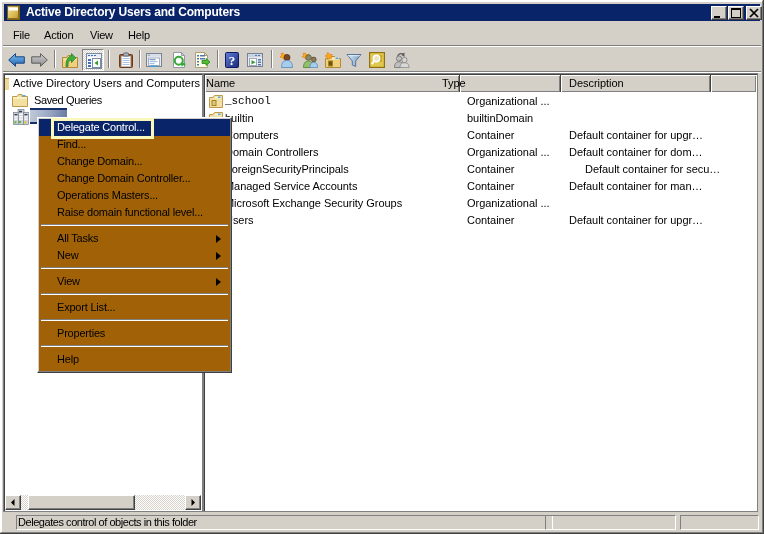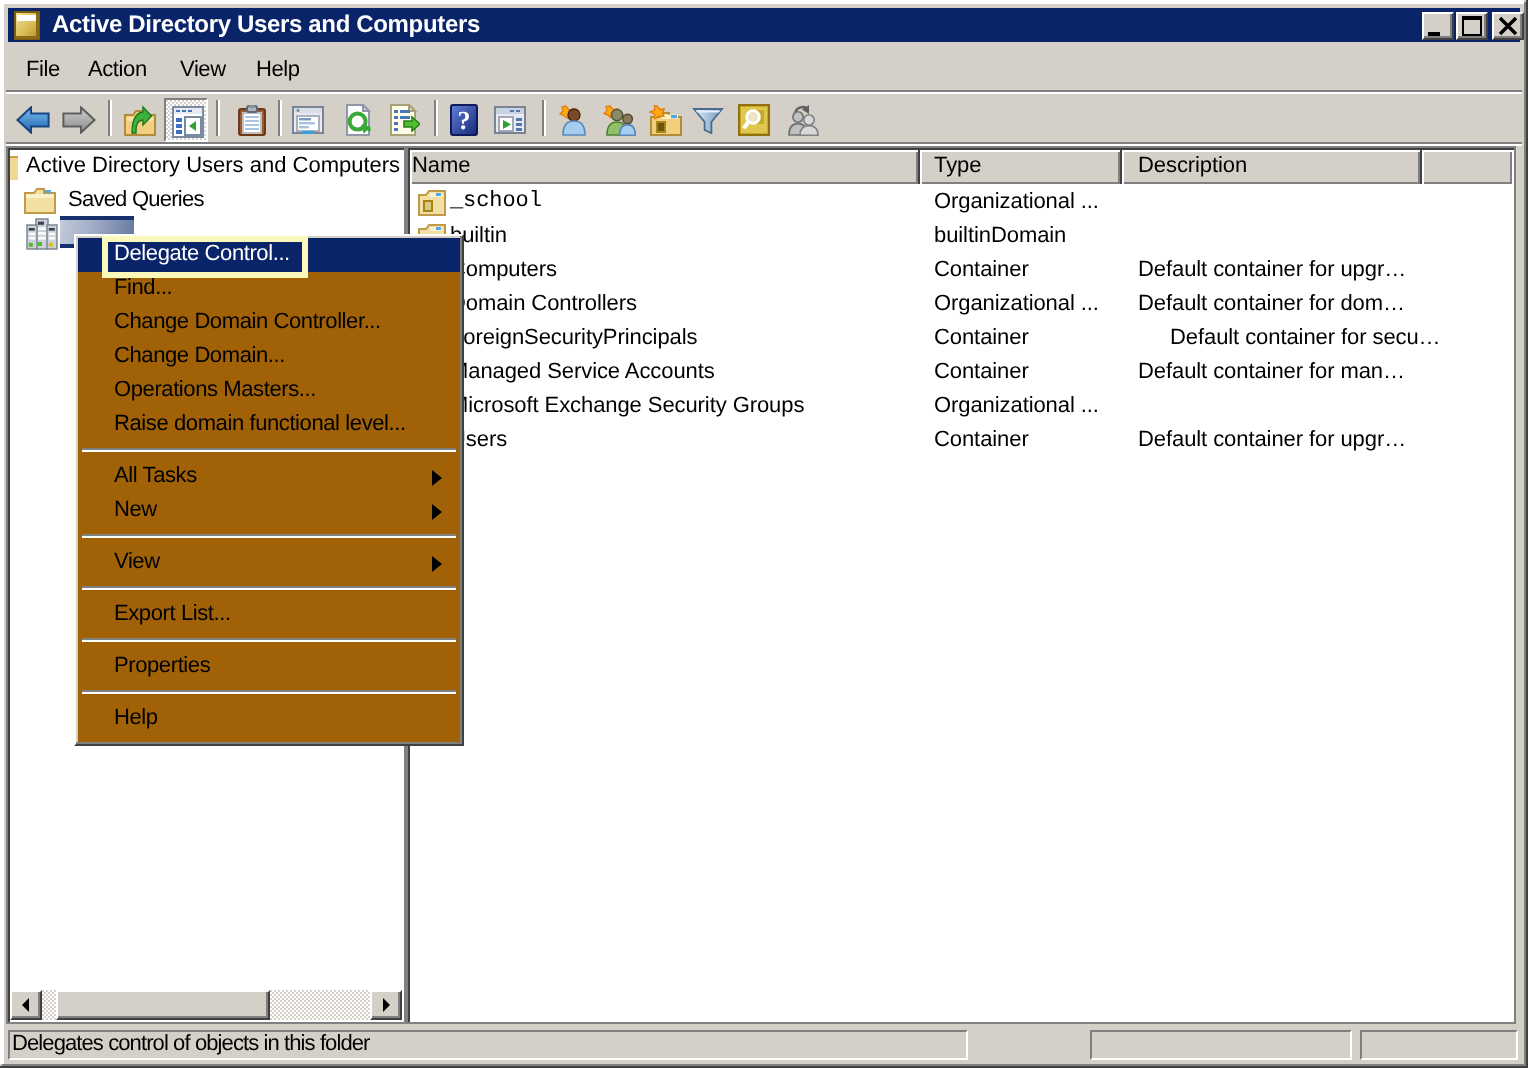--- a/index.html
+++ b/index.html
@@ -318,25 +318,25 @@
 </div>
 
 <div class="abs" id="leftpane"></div>
 <div class="abs" id="rightpane"></div>
 
 <div class="abs hcell" style="left:205px; width:255px;"></div>
 <div class="abs hcell" style="left:460px; width:101px;"></div>
 <div class="abs hcell" style="left:561px; width:150px;"></div>
 <div class="abs hcell" style="left:711px; width:45px; border-right:none;"></div>
 <div class="abs lst" style="left:206px; top:75px; height:17px; line-height:17px;">Name</div>
-<div class="abs lst" style="left:467px; top:75px; height:17px; line-height:17px;">Type</div>
+<div class="abs lst" style="left:442px; top:75px; height:17px; line-height:17px;">Type</div>
 <div class="abs lst" style="left:569px; top:75px; height:17px; line-height:17px;">Description</div>
 
 <div class="abs" id="statusbar"></div>
-<div class="abs spane" style="left:4px; width:480px; letter-spacing:-0.45px; white-space:nowrap;">Delegates control of objects in this folder</div>
+<div class="abs spane" style="left:16px; width:537px; letter-spacing:-0.45px; white-space:nowrap;">Delegates control of objects in this folder</div>
 <div class="abs spane" style="left:545px; width:131px;"></div>
 <div class="abs spane" style="left:680px; width:79px;"></div>
 
 <div class="abs" id="hscroll"></div>
 <div class="abs sbtn" style="left:5px; top:495px;"><svg width="14" height="13">
       <path d="M8.5 3 L8.5 10 L5 6.5 Z" fill="#000"></path>
     </svg></div>
 <div class="abs sbtn" style="left:185px; top:495px;"><svg width="14" height="13">
       <path d="M5.5 3 L5.5 10 L9 6.5 Z" fill="#000"></path>
     </svg></div>
@@ -409,22 +409,22 @@
 <svg width="14" height="13">
       <path d="M0.5 2.5 L4 2.5 L5.5 0.5 L13.5 0.5 L13.5 12.5 L0.5 12.5 Z" fill="#F2DFA6" stroke="#C09A48"></path>
       <rect x="6" y="1.5" width="6" height="2" fill="#FAF2D0"></rect>
       <rect x="9" y="1.5" width="2.5" height="1.5" fill="#50A8E8"></rect>
     </svg>
 </div>
 
 <div class="abs" id="cmenu">
   <div class="mrow hl txt">Delegate Control...</div>
   <div class="mrow txt">Find...</div>
+  <div class="mrow txt">Change Domain...</div>
   <div class="mrow txt">Change Domain Controller...</div>
-  <div class="mrow txt">Change Domain...</div>
   <div class="mrow txt">Operations Masters...</div>
   <div class="mrow txt">Raise domain functional level...</div>
   <div class="msep"></div>
   <div class="mrow txt">All Tasks<span class="marrow"></span></div>
   <div class="mrow txt">New<span class="marrow"></span></div>
   <div class="msep"></div>
   <div class="mrow txt">View<span class="marrow"></span></div>
   <div class="msep"></div>
   <div class="mrow txt">Export List...</div>
   <div class="msep"></div>

